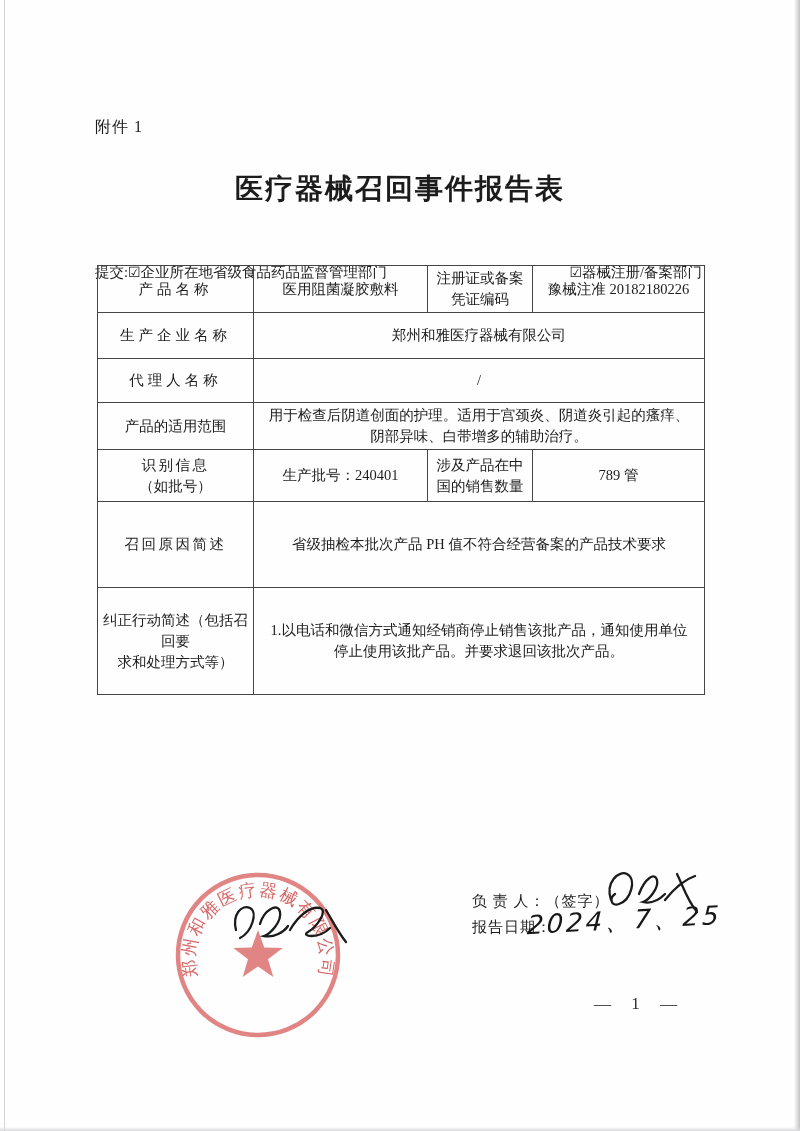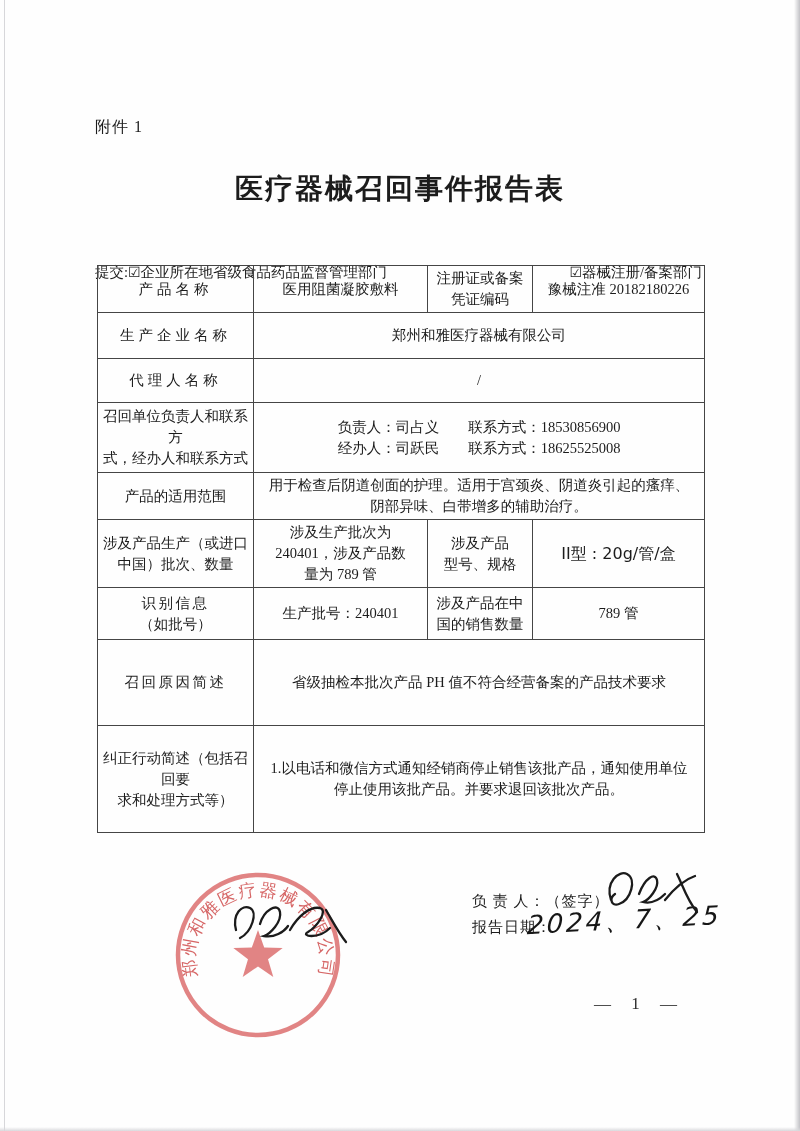--- a/index.html
+++ b/index.html
@@ -104,60 +104,30 @@
     <tr style="height:46px">
       <td class="ls4">生产企业名称</td>
       <td colspan="3">郑州和雅医疗器械有限公司</td>
     </tr>
 
     <tr style="height:44px">
       <td class="ls4">代理人名称</td>
       <td colspan="3">/</td>
     </tr>
 
-    <tr style="height:70px">
-      <td>
-        <span>召回单位负责人和联系方</span><br>
-        <span>式，经办人和联系方式</span>
-      </td>
-      <td colspan="3" class="left pl24">
-        <div class="two-gap">
-          <span>负责人：司占义　　联系方式：18530856900</span>
-          <span>经办人：司跃民　　联系方式：18625525008</span>
-        </div>
-      </td>
-    </tr>
 
     <tr style="height:45px">
       <td>产品的适用范围</td>
       <td colspan="3">
         <span>用于检查后阴道创面的护理。适用于宫颈炎、阴道炎引起的瘙痒、</span><br>
         <span>阴部异味、白带增多的辅助治疗。</span>
       </td>
     </tr>
 
 
-    <tr style="height:68px">
-      <td>
-        <span>涉及产品生产（或进口</span><br>
-        <span>中国）批次、数量</span>
-      </td>
-      <td class="left pl8">
-        <span>涉及生产批次为</span><br>
-        <span>240401，涉及产品数</span><br>
-        <span>量为 789 管</span>
-      </td>
-      <td>
-        <span>涉及产品</span><br>
-        <span>型号、规格</span>
-      </td>
-      <td>
-        <span class="model-spec">II型 : 20g/管/盒</span>
-      </td>
-    </tr>
 
     <tr style="height:52px">
       <td>
         <span class="ls2">识别信息</span><br>
         <span>（如批号）</span>
       </td>
       <td class="left pl8">生产批号：240401</td>
       <td>
         <span>涉及产品在中</span><br>
         <span>国的销售数量</span>

